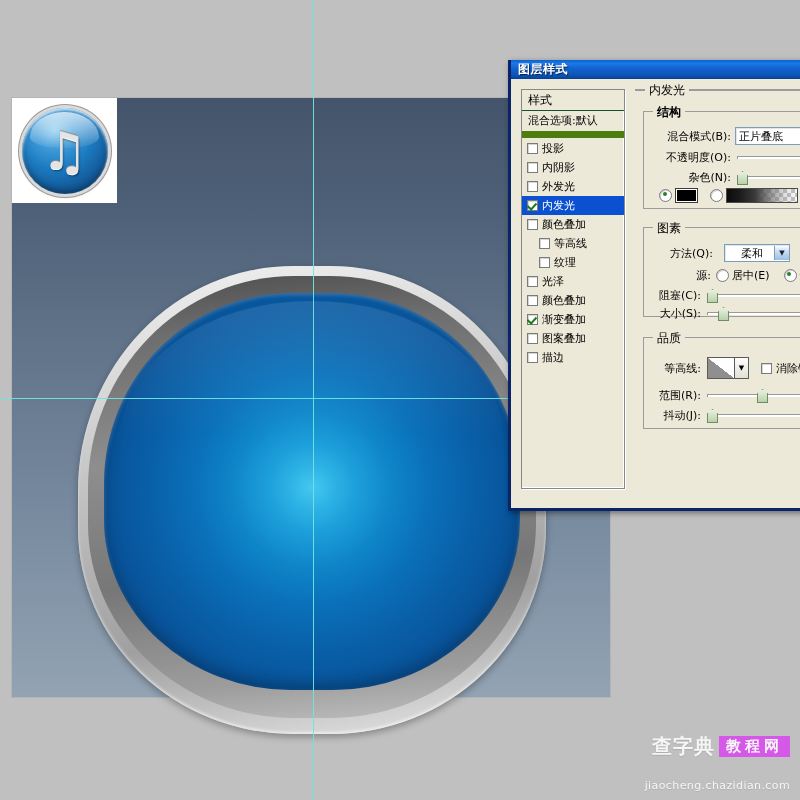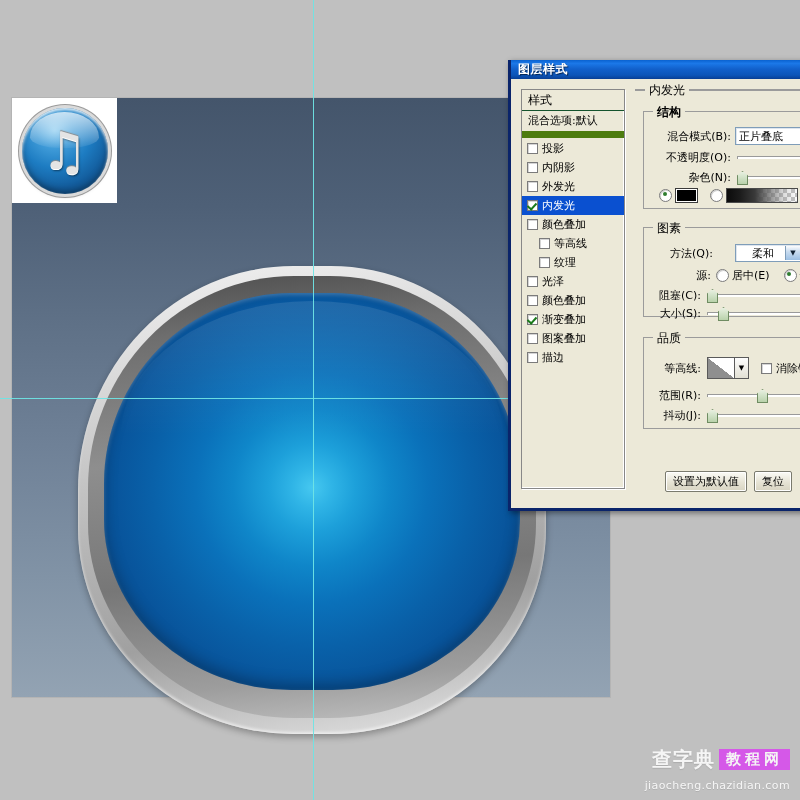--- a/index.html
+++ b/index.html
@@ -214,21 +214,21 @@
   }
 
   
   #watermark{
     position:absolute;right:10px;bottom:8px;z-index:30;
     text-align:right;user-select:none;opacity:.85;
   }
   .wm-top{display:flex;align-items:center;gap:4px;justify-content:flex-end;}
   .wm-cn{font-size:20px;font-weight:bold;color:#ffffff;text-shadow:0 1px 1px #a9a9a9;letter-spacing:1px;}
   .wm-box{background:#d946ef;color:#ffffff;font-size:15px;font-weight:bold;padding:1px 7px;letter-spacing:4px;}
-  .wm-url{font-size:11px;color:#ffffff;letter-spacing:.4px;text-shadow:0 1px 0 #adadad;margin-top:6px;}
+  .wm-url{font-size:11px;color:#ffffff;letter-spacing:.4px;text-shadow:0 1px 0 #adadad;margin-top:19px;}
 </style>
 </head>
 <body>
 
 <div id="canvas-area">
   <div id="button-art">
     <div class="bezel">
       <div class="bezel-inner">
         <div class="face"></div>
       </div>
@@ -362,21 +362,21 @@
           <span class="swatch-grad"></span>
         </div>
       </div>
 
       <div class="group" style="top:138px;height:90px;">
         <div class="group-box" style="left:8px;"></div>
         <div class="group-title" style="left:18px;">图素</div>
 
         <div class="row" style="left:16px;top:18px;">
           <span class="lbl" style="width:62px;">方法(Q):</span>
-          <span class="combo" style="width:48px;margin-left:22px;padding-left:16px;">
+          <span class="combo" style="width:48px;margin-left:11px;padding-left:16px;">
             <span>柔和</span>
             <span class="combo-arrow">▼</span>
           </span>
         </div>
 
         <div class="row" style="left:14px;top:40px;">
           <span class="lbl" style="width:62px;">源:</span>
           <span style="display:flex;align-items:center;margin-left:5px;">
             <span class="radio"></span>
             <span>居中(E)</span>
@@ -430,24 +430,20 @@
 
         <div class="row" style="left:14px;top:70px;">
           <span class="lbl" style="width:52px;">抖动(J):</span>
           <span class="slider" style="width:108px;margin-left:6px;">
             <span class="slider-track"></span>
             <span class="slider-thumb" style="left:0px;"></span>
           </span>
         </div>
       </div>
 
-      <div style="position:absolute;left:30px;top:382px;display:flex;gap:7px;">
-        <span class="btn">设置为默认值</span>
-        <span class="btn">复位</span>
-      </div>
 
     </div>
   </div>
 </div>
 
 <div id="watermark">
   <div class="wm-top">
     <span class="wm-cn">查字典</span>
     <span class="wm-box">教程网</span>
   </div>

